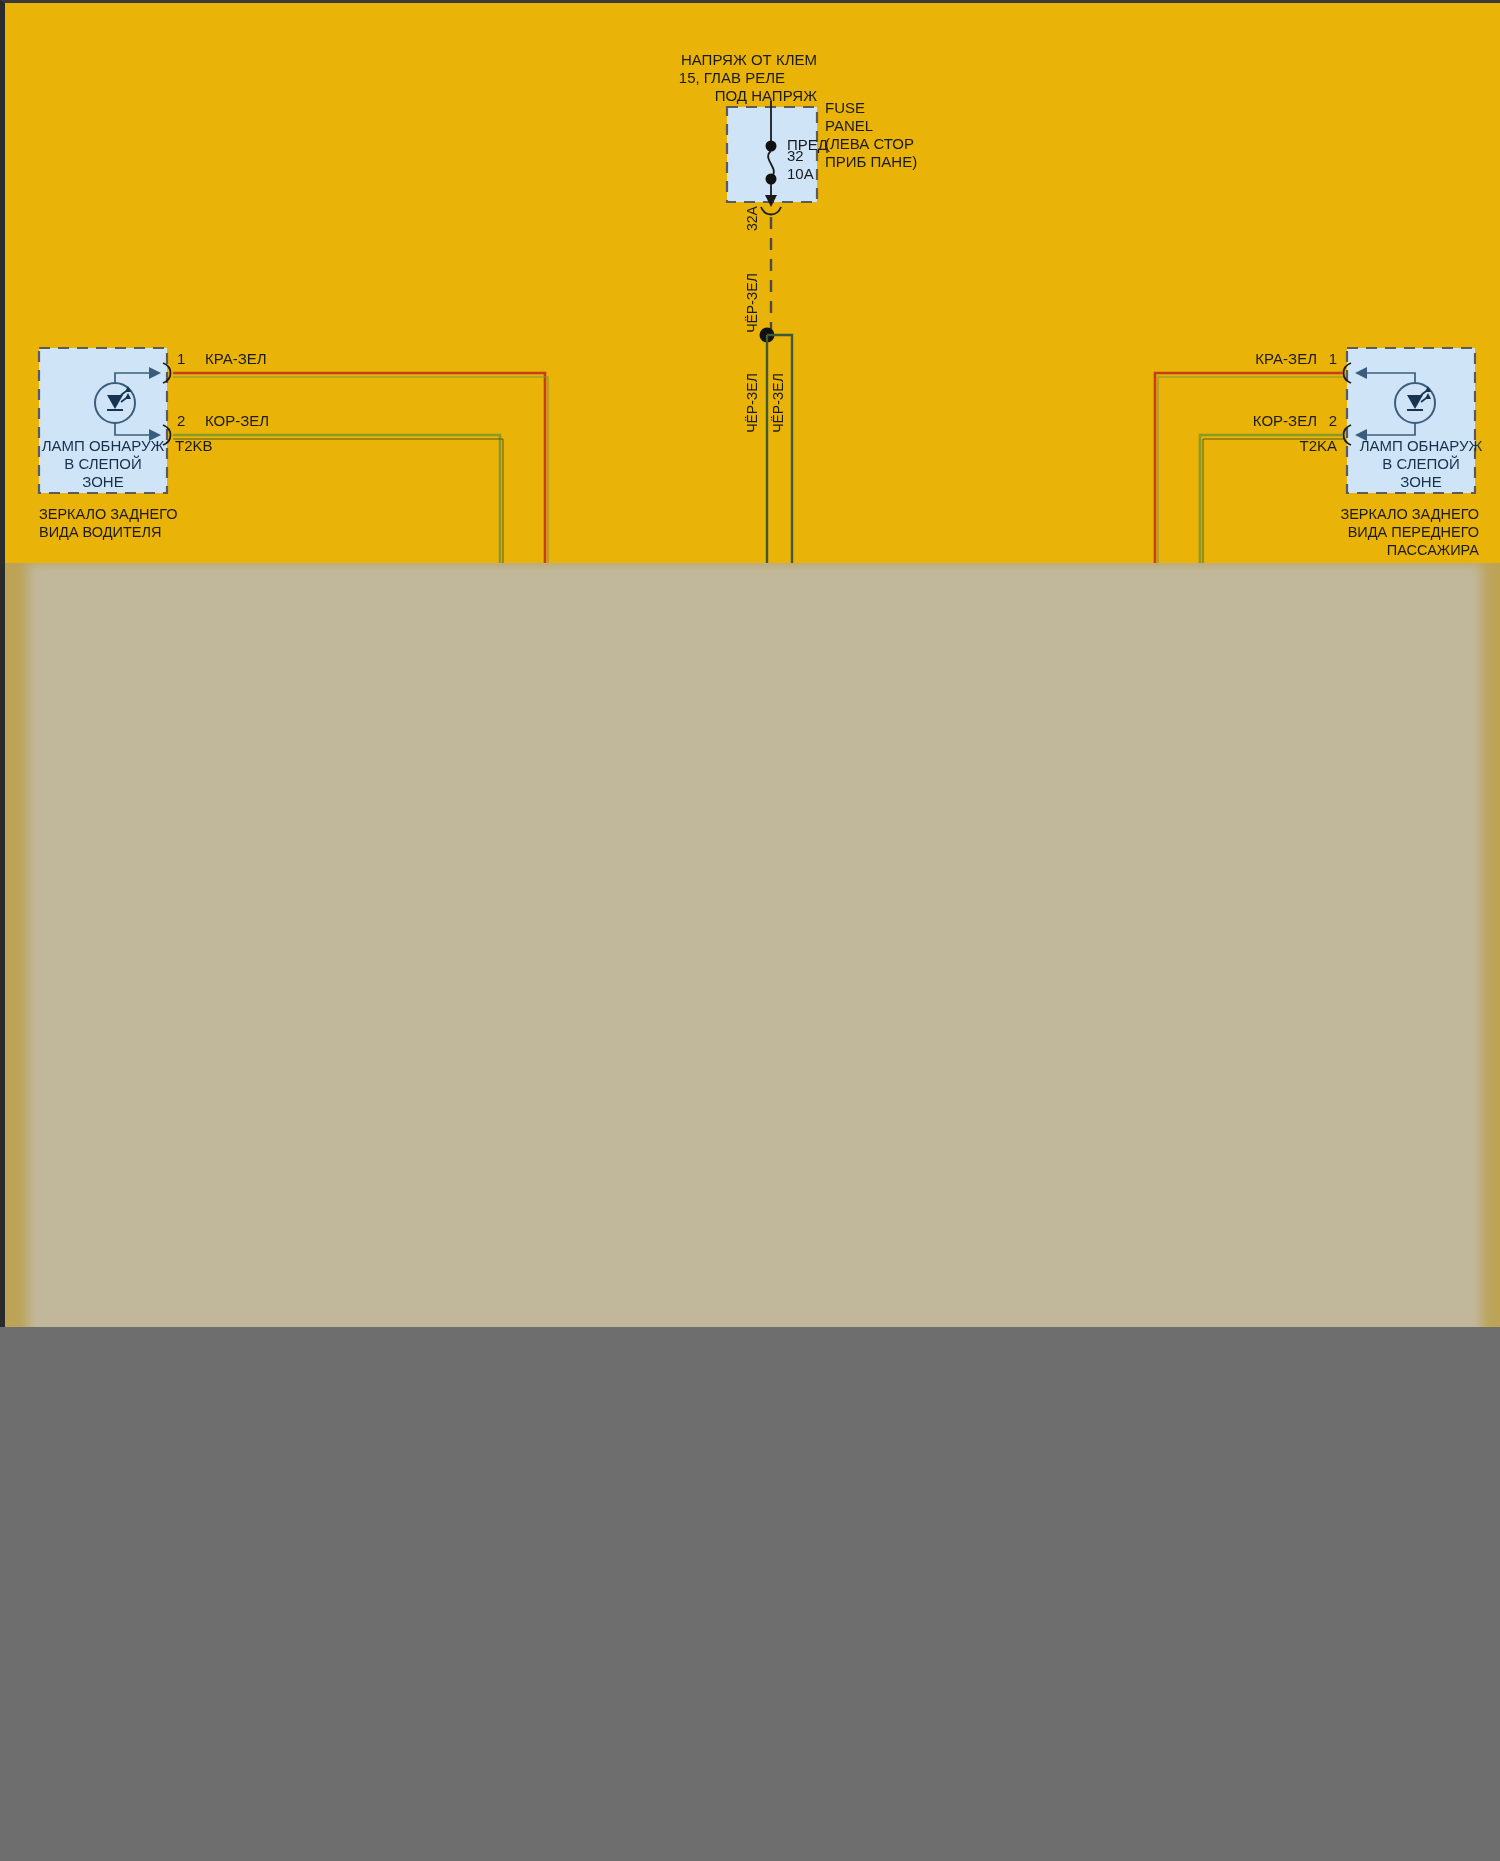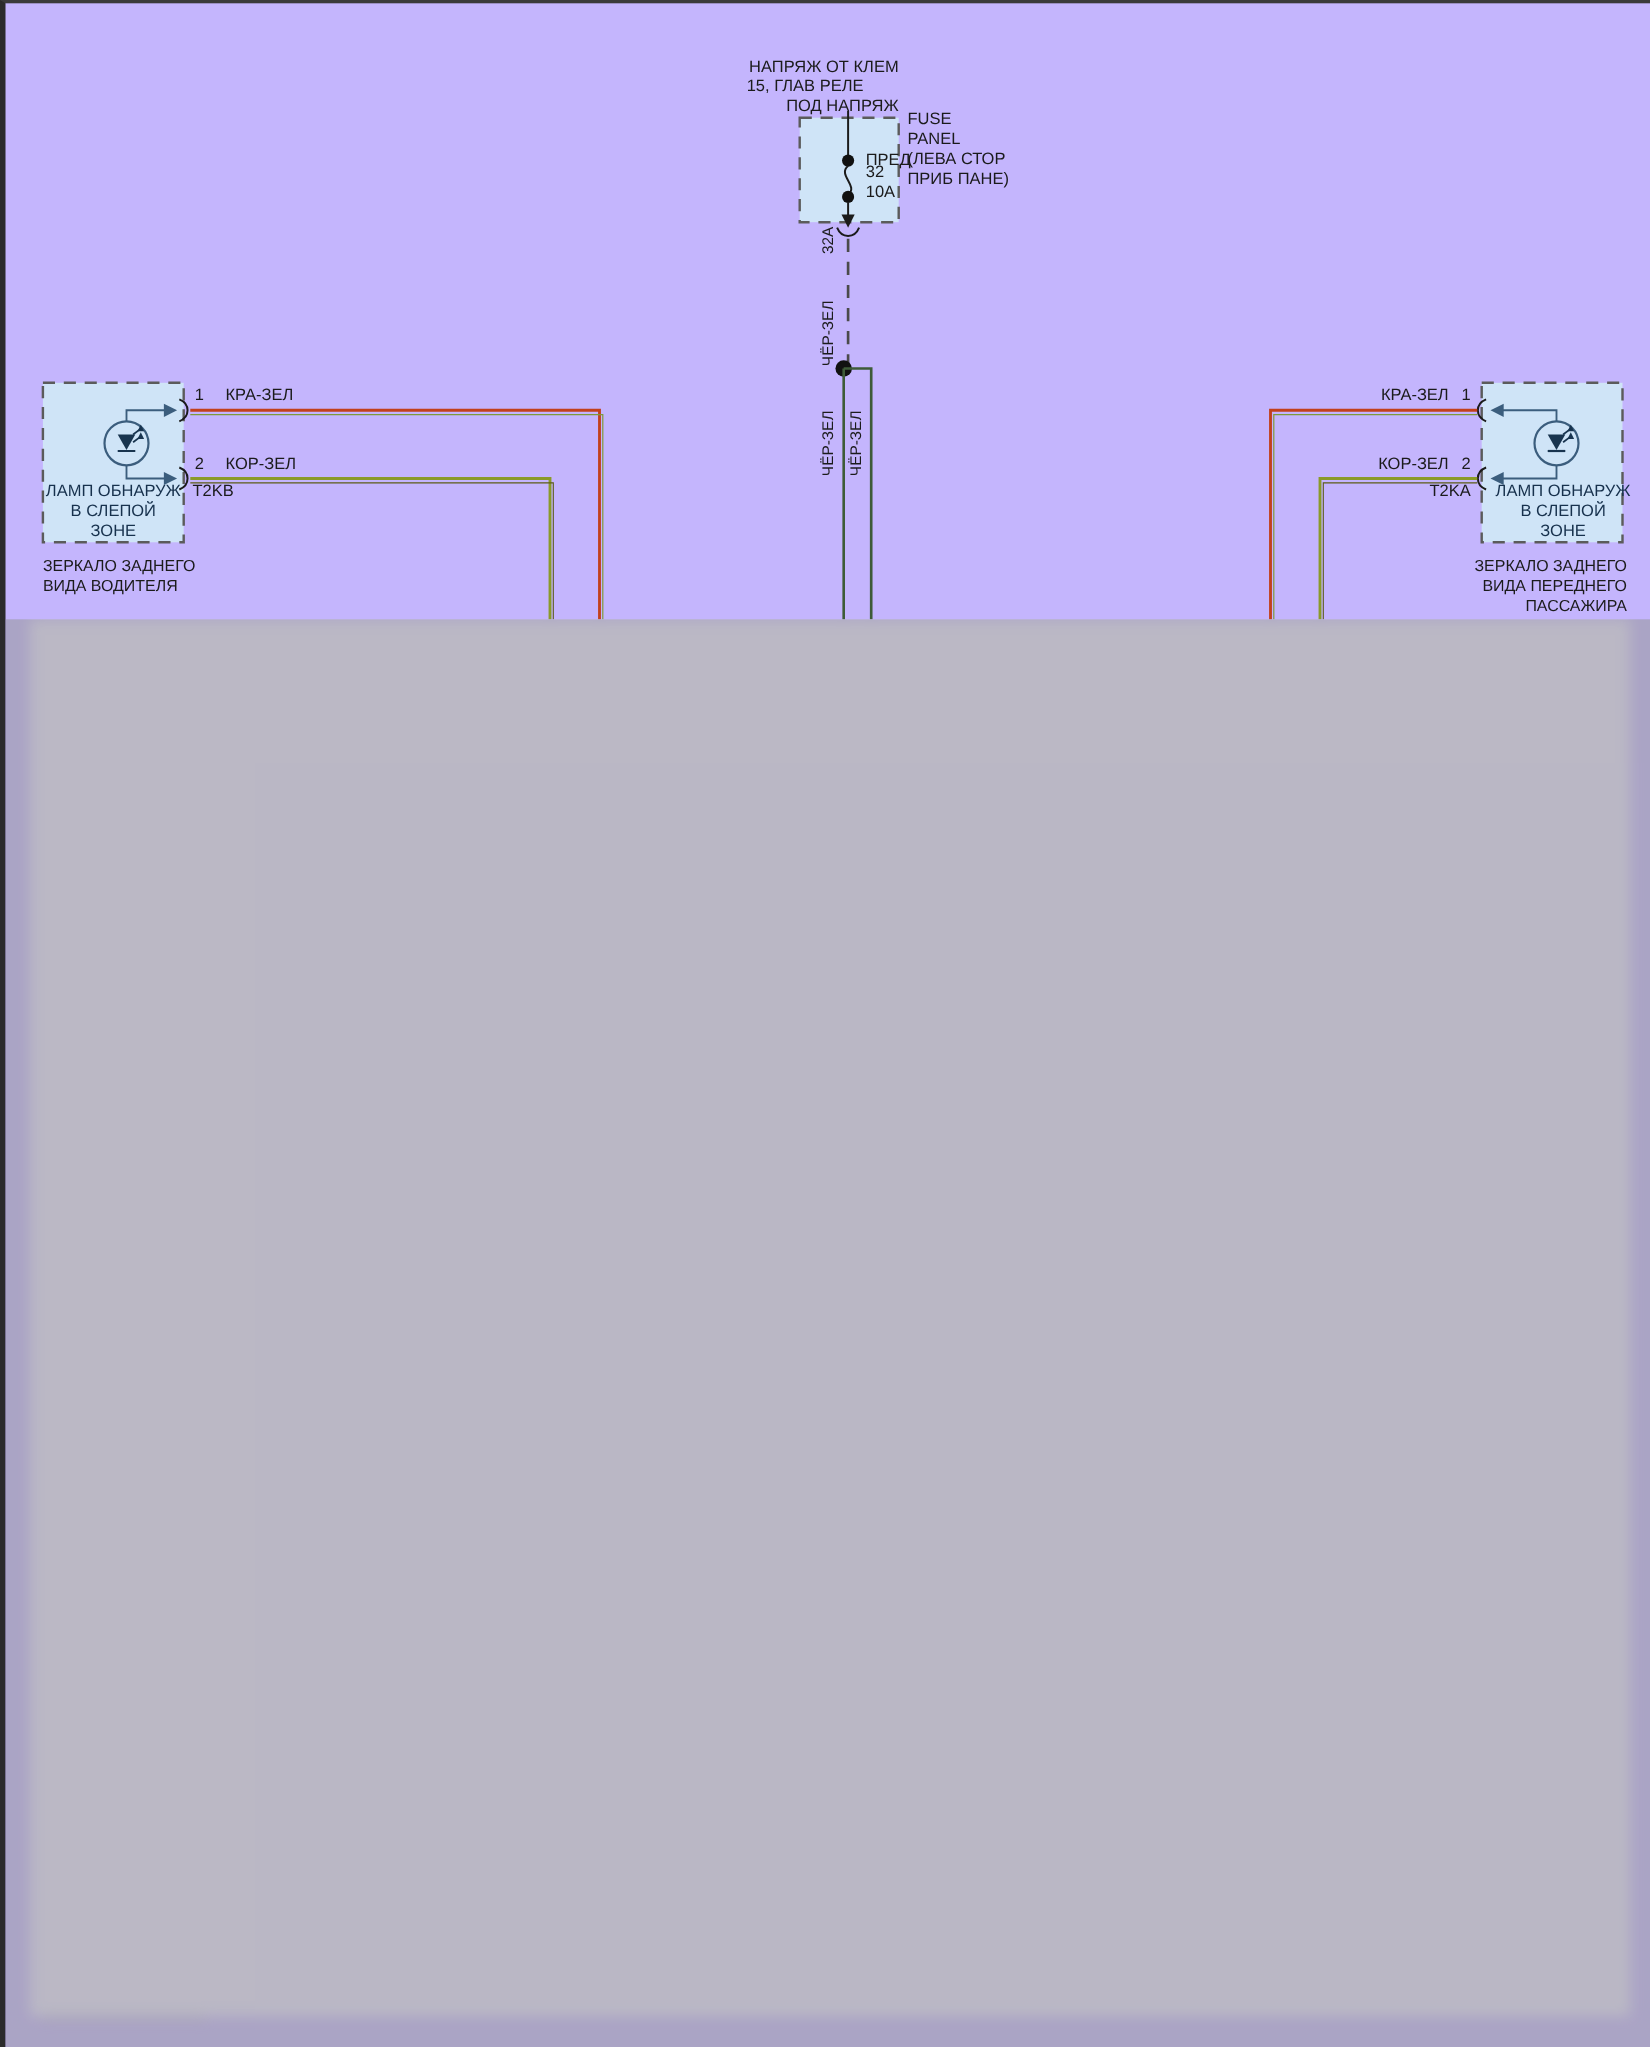--- a/index.html
+++ b/index.html
@@ -7,23 +7,23 @@
     margin: 0;
     padding: 0;
     background: #6e6e6e;
   }
   body {
     font-family: "Liberation Sans", sans-serif;
   }
   #page {
     position: relative;
     width: 1500px;
-    height: 1861px;
+    height: 1327px;
     overflow: hidden;
-    background: #c4b5fd;
+    background: #eab308;
     box-sizing: border-box;
     border-left: 5px solid #2b2b2b;
     border-top: 3px solid #3a3a3a;
   }
   
   #canvas {
     position: absolute;
     left: 0; top: 0;
     width: 1500px;
     height: 1861px;

